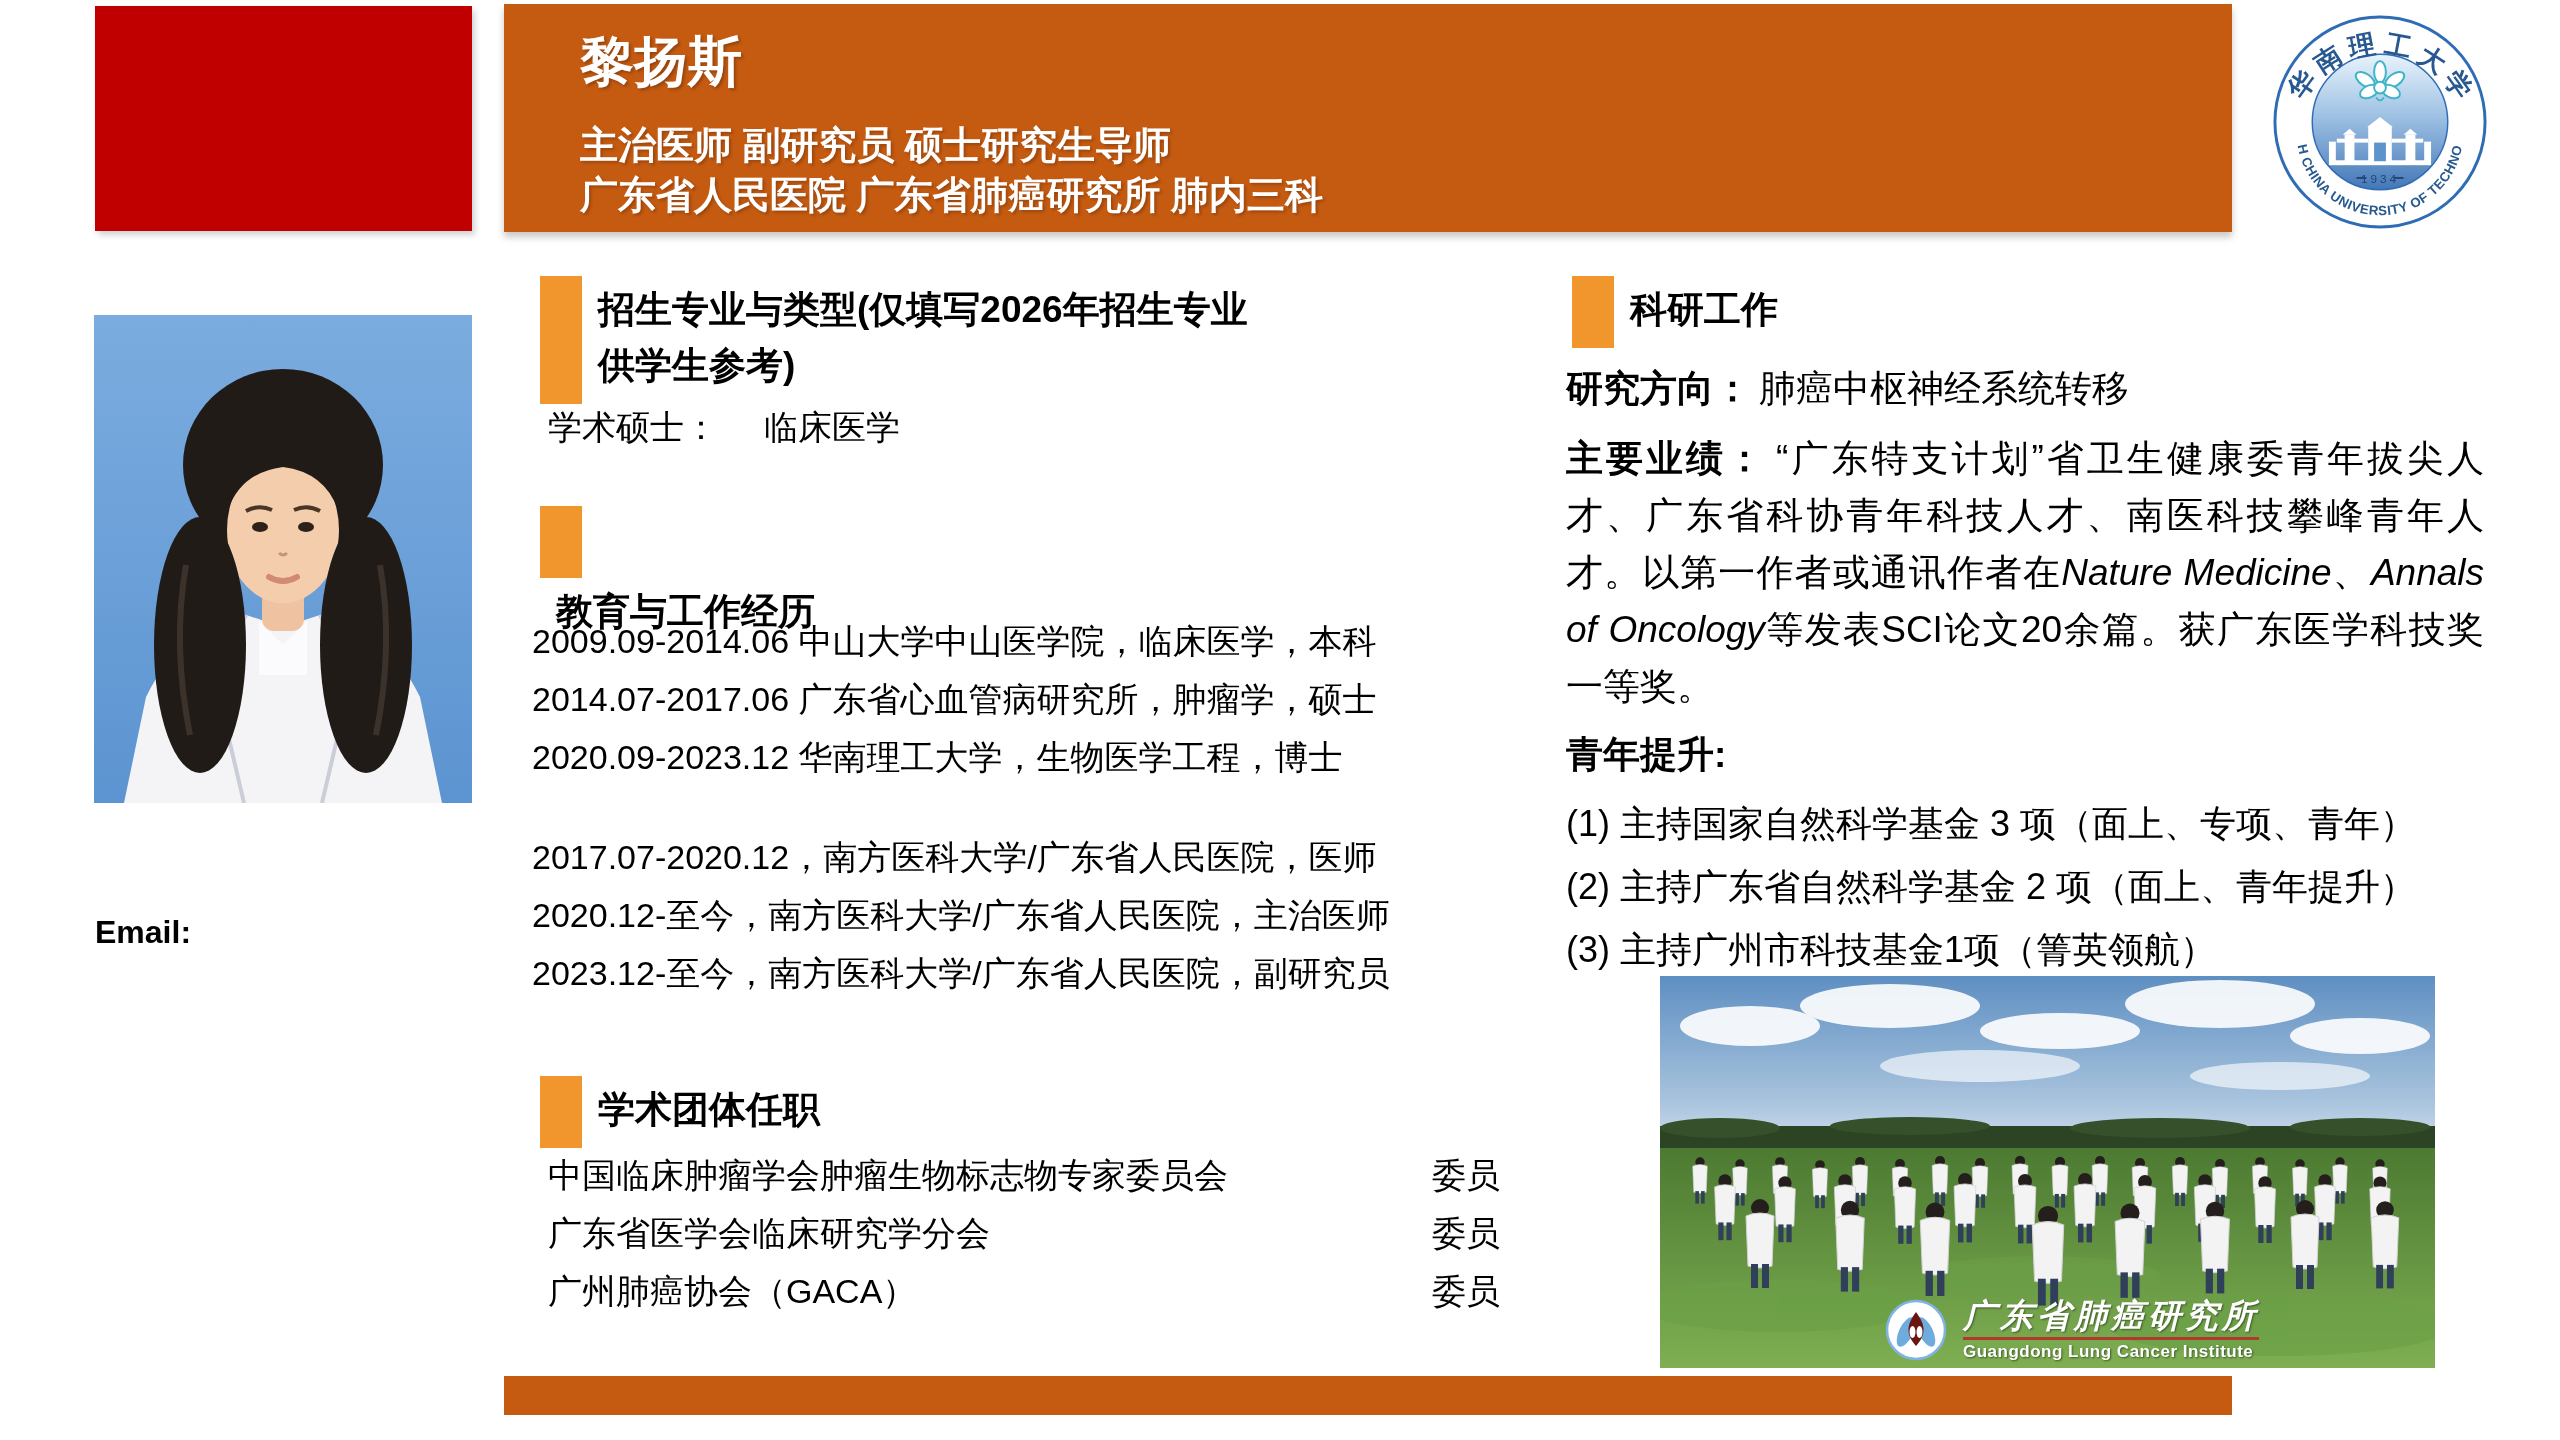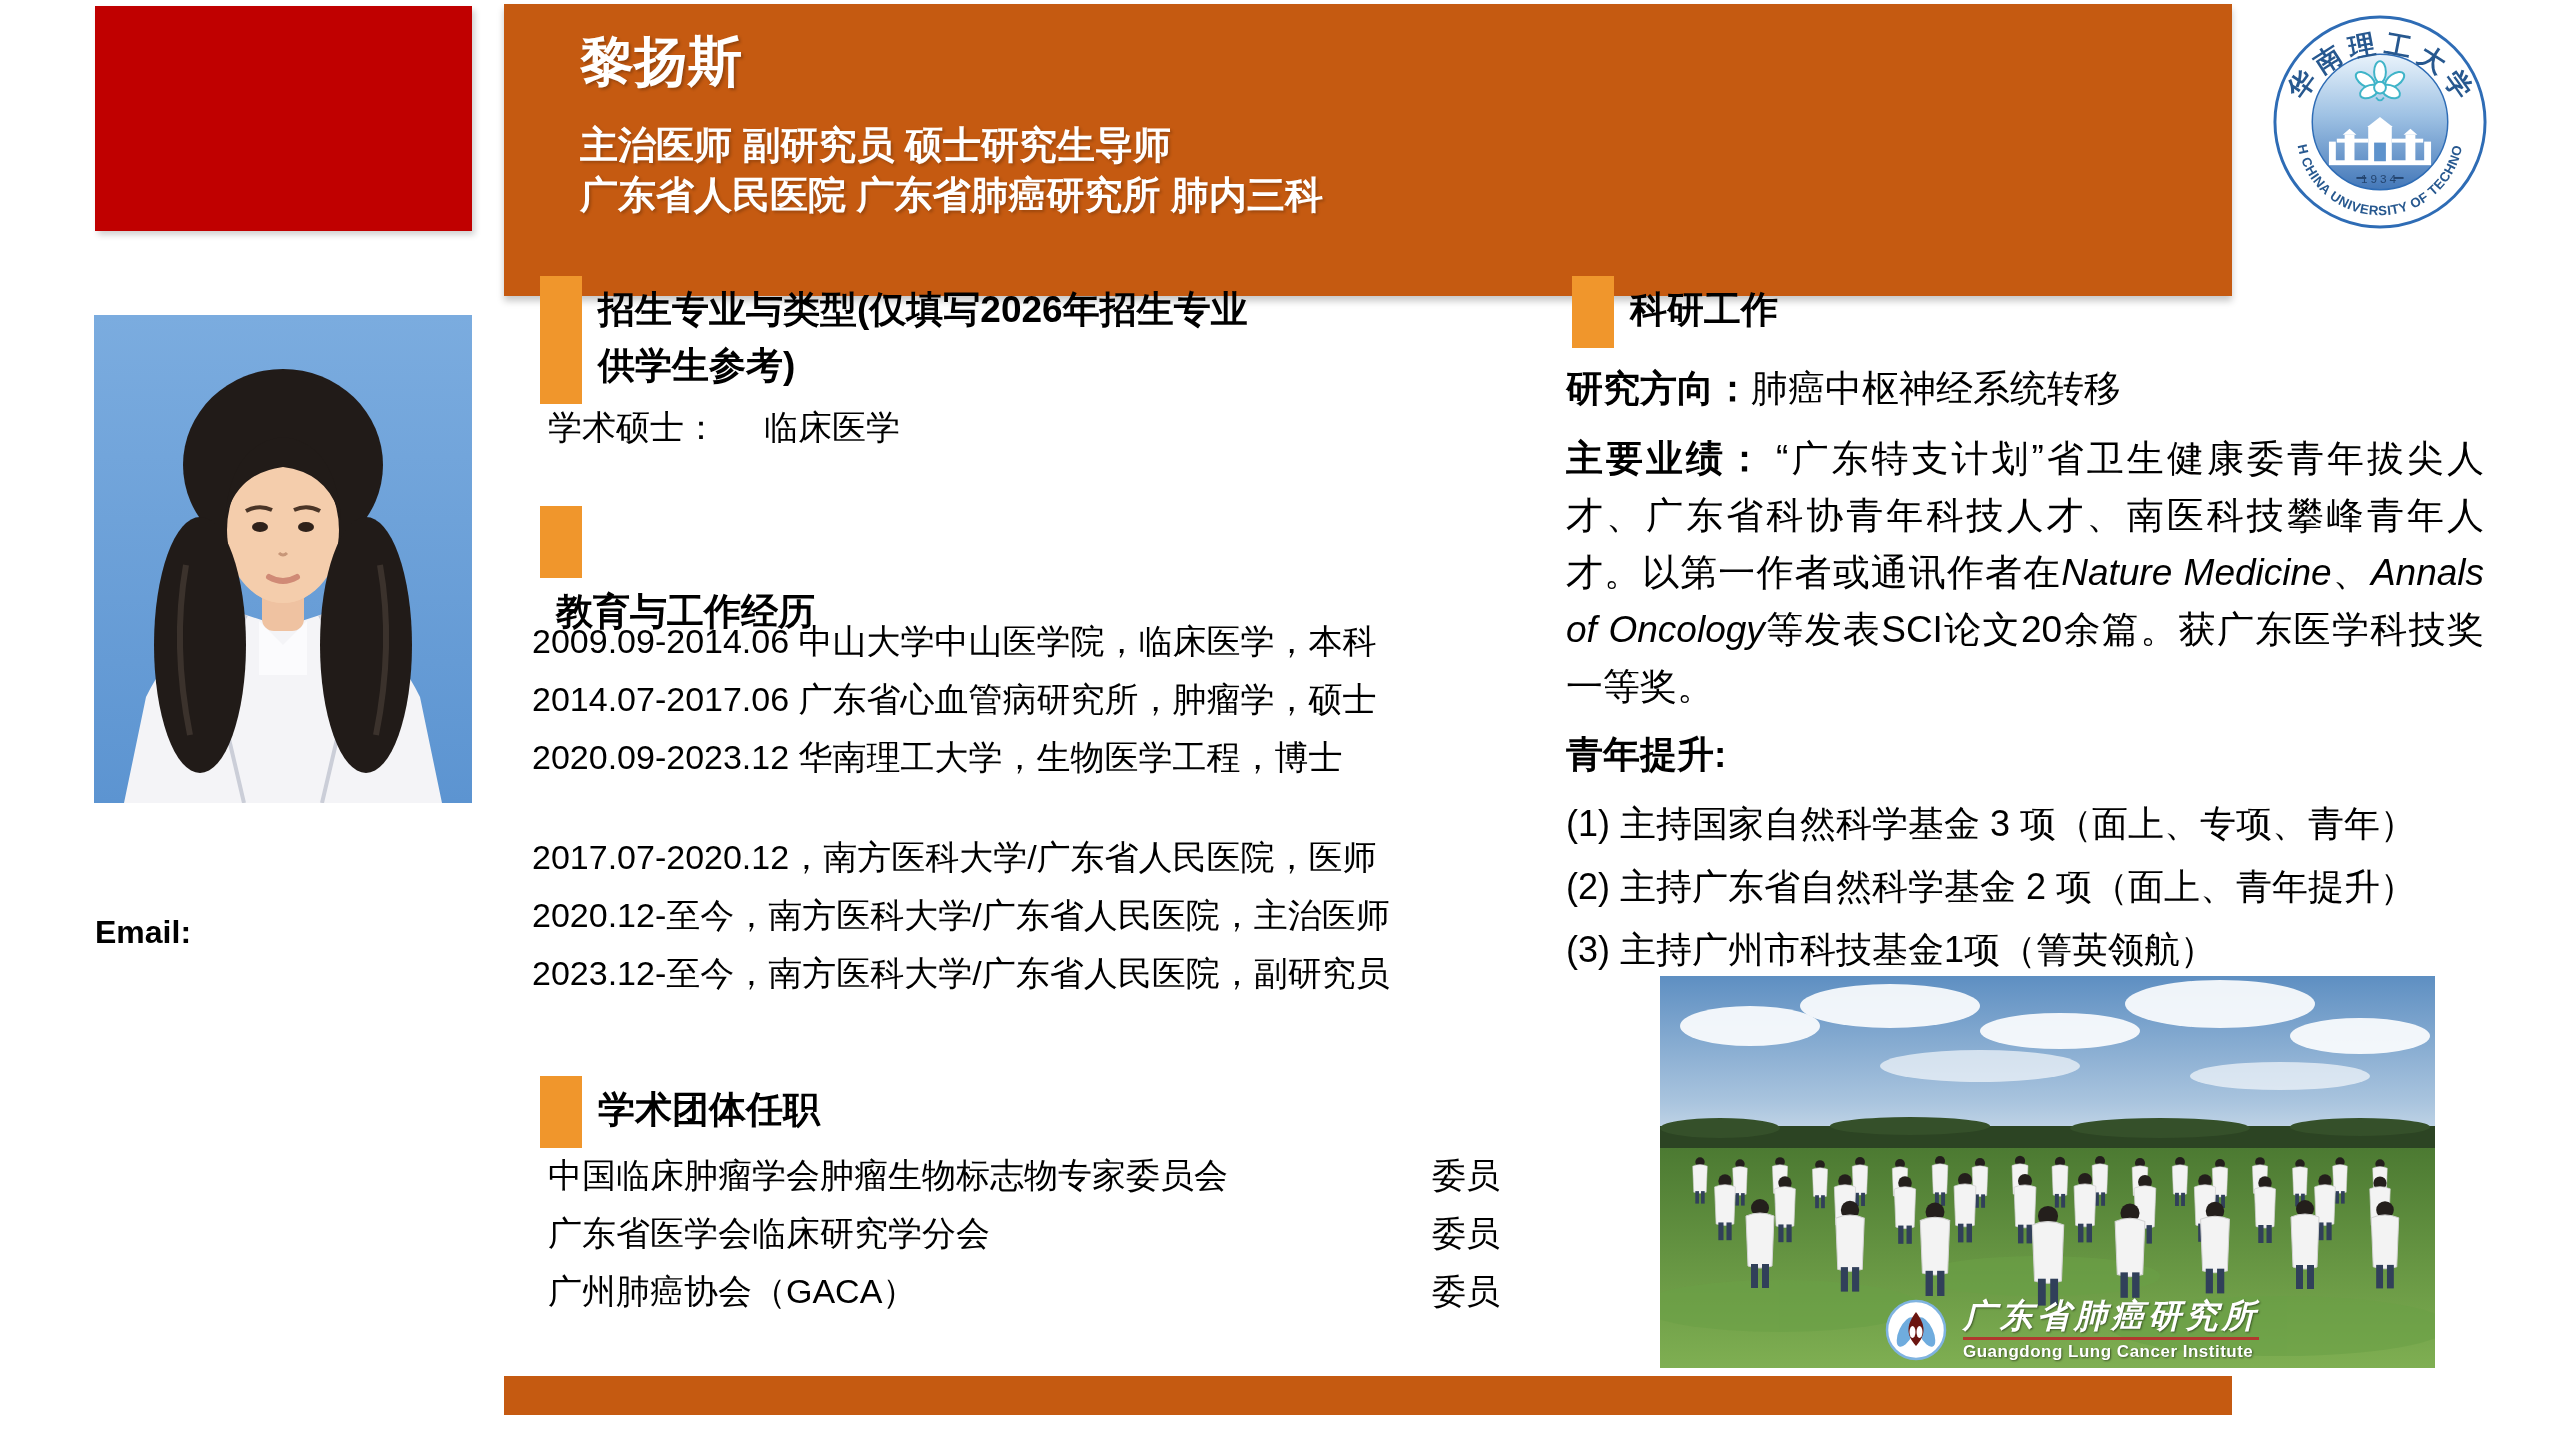--- a/index.html
+++ b/index.html
@@ -4,21 +4,21 @@
 <style>
   html,body{margin:0;padding:0;background:#ffffff;}
   .slide{
     position:relative;width:2560px;height:1440px;background:#ffffff;overflow:hidden;
     font-family:"Liberation Sans","DejaVu Sans",sans-serif;color:#000;
   }
   .abs{position:absolute;}
 
   
   .red-block{left:95px;top:6px;width:377px;height:225px;background:#C00000;box-shadow:3px 4px 6px rgba(0,0,0,.18);}
-  .banner{left:504px;top:4px;width:1728px;height:292px;background:#C55A11;box-shadow:0 5px 7px rgba(0,0,0,.22);}
+  .banner{left:504px;top:4px;width:1728px;height:228px;background:#C55A11;box-shadow:0 5px 7px rgba(0,0,0,.22);}
   .banner-name{left:76px;top:22px;font-size:54px;font-weight:bold;color:#fff;text-shadow:2px 2px 3px rgba(0,0,0,.25);}
   .banner-sub{left:76px;font-size:38px;font-weight:bold;color:#fff;text-shadow:2px 2px 3px rgba(0,0,0,.22);white-space:nowrap;}
   .seal{left:2272px;top:10px;width:216px;height:222px;}
 
   
   .portrait{left:94px;top:315px;width:378px;height:488px;}
   .email-block{left:95px;top:906px;font-size:32px;font-weight:bold;line-height:52px;color:#000;}
 
   
   .sec-head{display:flex;align-items:flex-start;}
@@ -27,21 +27,21 @@
 
   
   .degree-row{left:548px;top:404px;font-size:34px;line-height:46px;}
   .degree-row .val{margin-left:46px;}
   .line-list{font-size:34px;line-height:58px;color:#000;white-space:nowrap;}
   .soc-list{width:952px;font-size:34px;line-height:58px;}
   .soc-row{display:flex;justify-content:space-between;align-items:flex-end;}
 
   
   .dir-row{left:1566px;top:364px;font-size:37px;line-height:50px;}
-  .dir-row .lbl{font-weight:bold;}
+  .dir-row .lbl{font-weight:bold;margin-right:8px;}
   .ach-para{left:1566px;top:430px;width:918px;font-size:37px;line-height:57px;text-align:justify;}
   .ach-para .lbl{font-weight:bold;margin-right:10px;}
   .ach-para i{font-style:italic;}
   .fund-head{left:1566px;top:730px;font-size:37px;font-weight:bold;line-height:50px;}
   .fund-list{left:1566px;top:792px;font-size:36px;line-height:63px;white-space:nowrap;}
 
   
   .group-photo{left:1660px;top:976px;width:775px;height:392px;overflow:hidden;}
   .group-photo svg.scene{position:absolute;left:0;top:0;}
   .inst{position:absolute;left:225px;bottom:6px;display:flex;align-items:center;gap:16px;}

